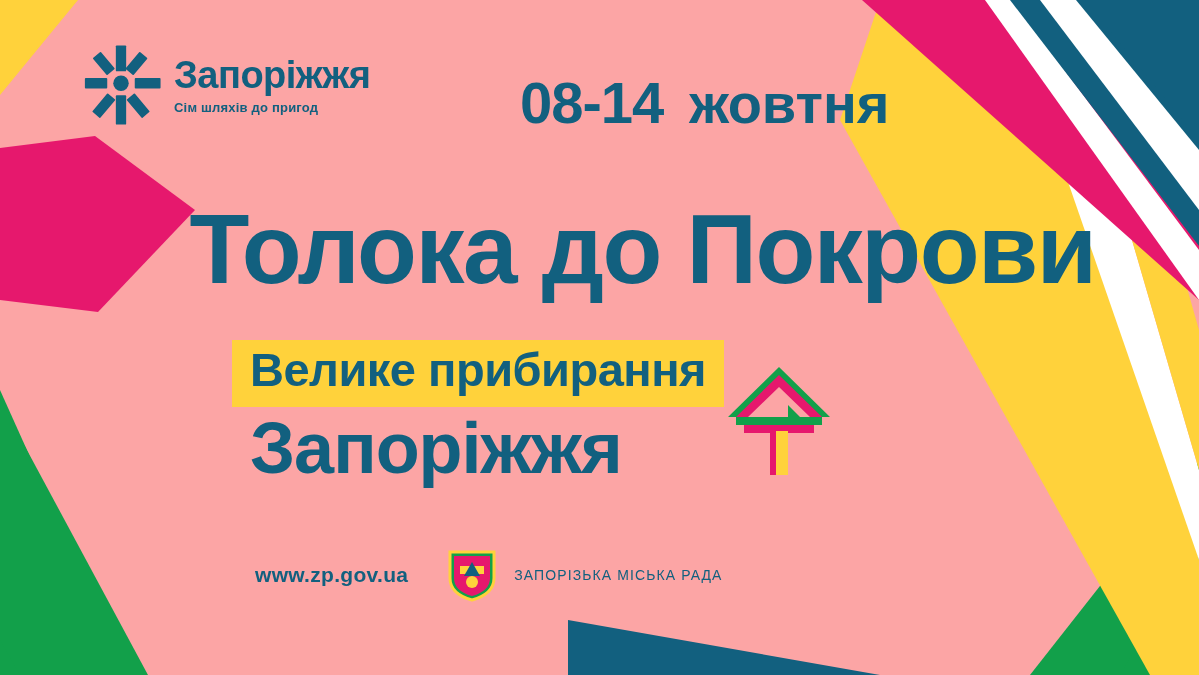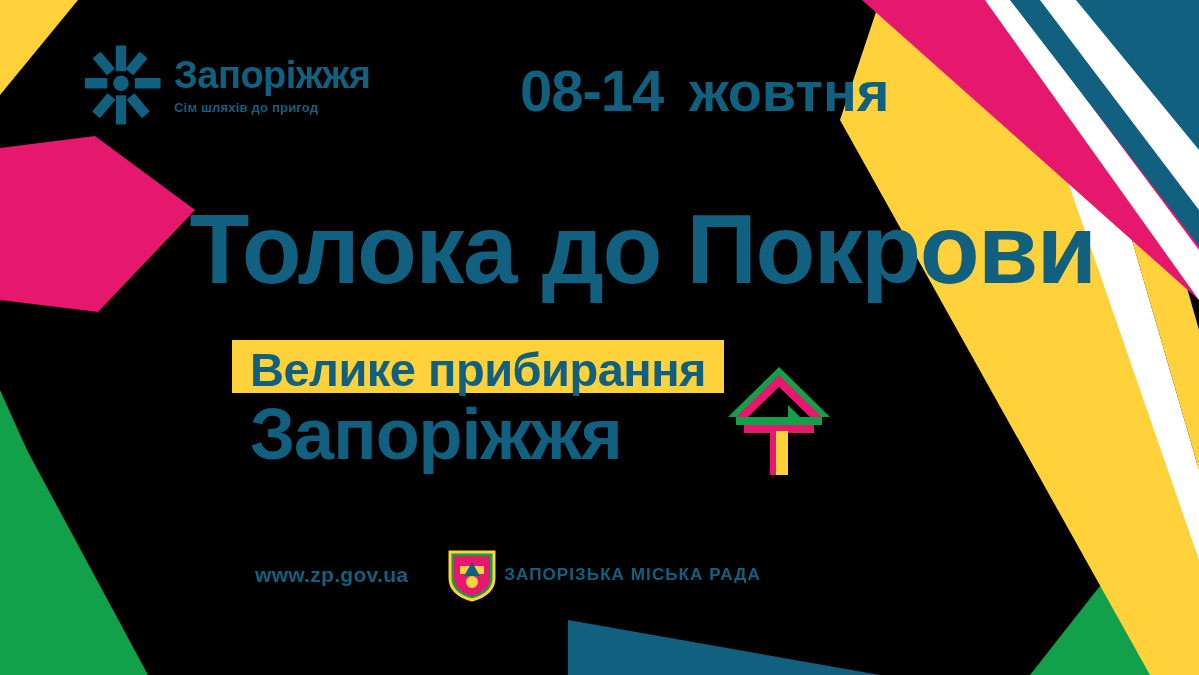--- a/index.html
+++ b/index.html
@@ -8,21 +8,21 @@
     background: #ffffff;
   }
   body {
     font-family: "Liberation Sans", sans-serif;
   }
   #poster {
     position: relative;
     width: 1199px;
     height: 675px;
     overflow: hidden;
-    background: #000000;
+    background: #fca5a5;
   }
   #bg-svg {
     position: absolute;
     left: 0;
     top: 0;
     width: 1199px;
     height: 675px;
   }
 
   
@@ -67,20 +67,21 @@
     top: 62px;
     display: flex;
     align-items: baseline;
     color: #12607f;
   }
   #date-range {
     font-size: 58px;
     font-weight: bold;
     letter-spacing: -1px;
     line-height: 1;
+    margin-top: 12px;
   }
   #date-month {
     margin-left: 26px;
     font-size: 56px;
     font-weight: bold;
     line-height: 1;
   }
 
   
   #headline {
@@ -100,21 +101,21 @@
   
   #subheadline {
     position: absolute;
     left: 232px;
     top: 340px;
     width: 600px;
   }
   #sub-line1-wrap {
     display: inline-block;
     background: #ffd23b;
-    padding: 6px 18px 0 18px;
+    padding: 6px 18px 14px 18px;
   }
   #sub-line1 {
     font-size: 47px;
     font-weight: bold;
     color: #12607f;
     line-height: 1;
     letter-spacing: -0.5px;
   }
   #sub-line2 {
     margin-top: 4px;
@@ -149,23 +150,23 @@
     font-weight: bold;
     color: #12607f;
     letter-spacing: 0.3px;
   }
   #coat-of-arms {
     margin-left: 38px;
     width: 52px;
     height: 54px;
   }
   #council-name {
-    margin-left: 6px;
-    font-size: 17px;
-    font-weight: bold;
+    margin-left: 16px;
+    font-size: 14px;
+    font-weight: normal;
     color: #12607f;
     letter-spacing: 1.1px;
   }
 </style>
 </head>
 <body>
 
 <div id="poster">
 
   <svg id="bg-svg" viewBox="0 0 1199 675">

